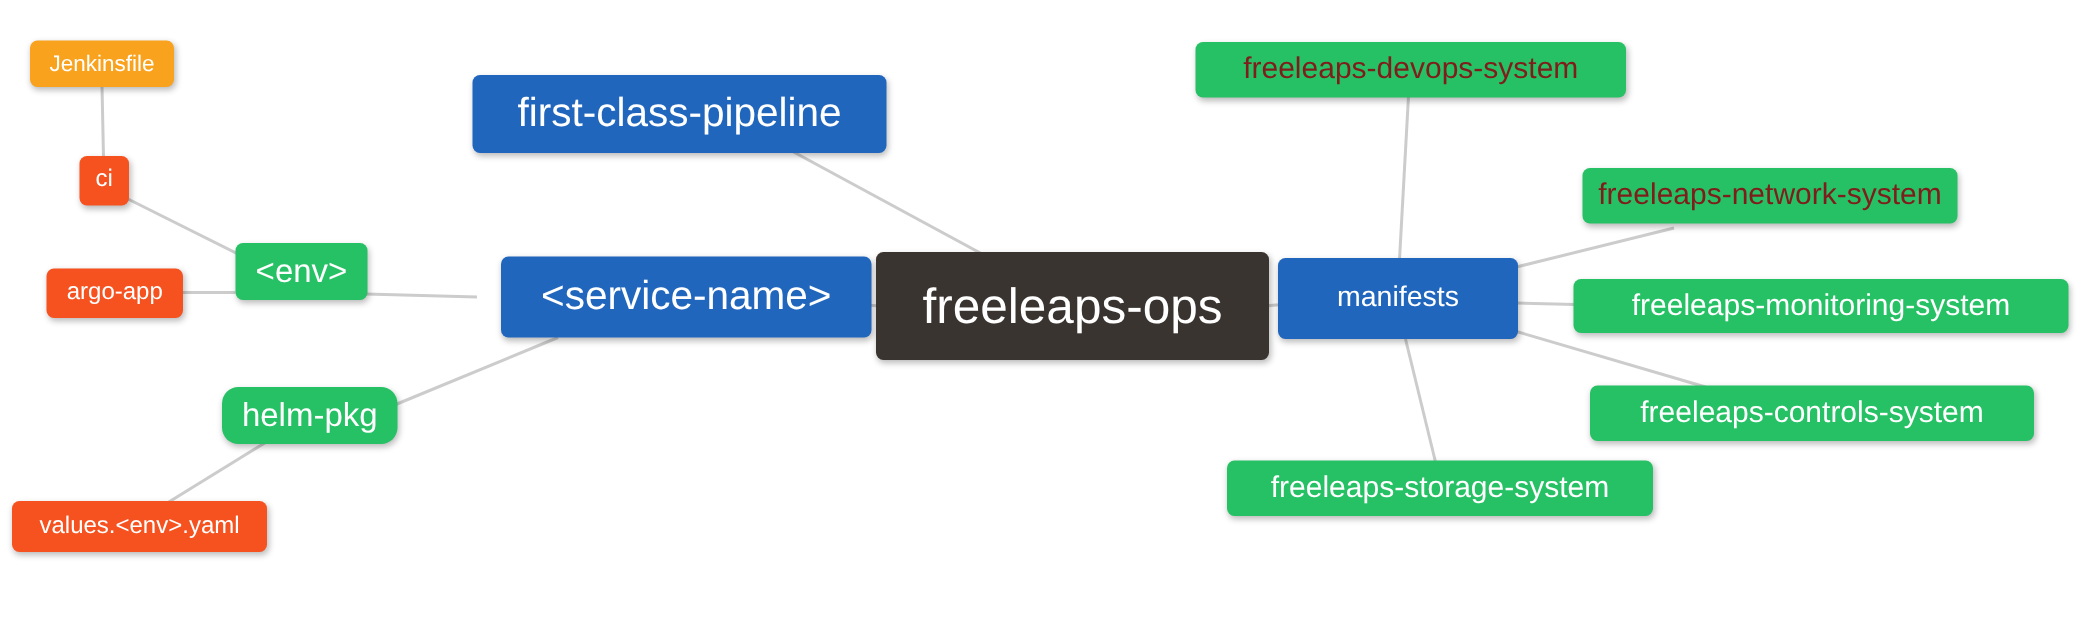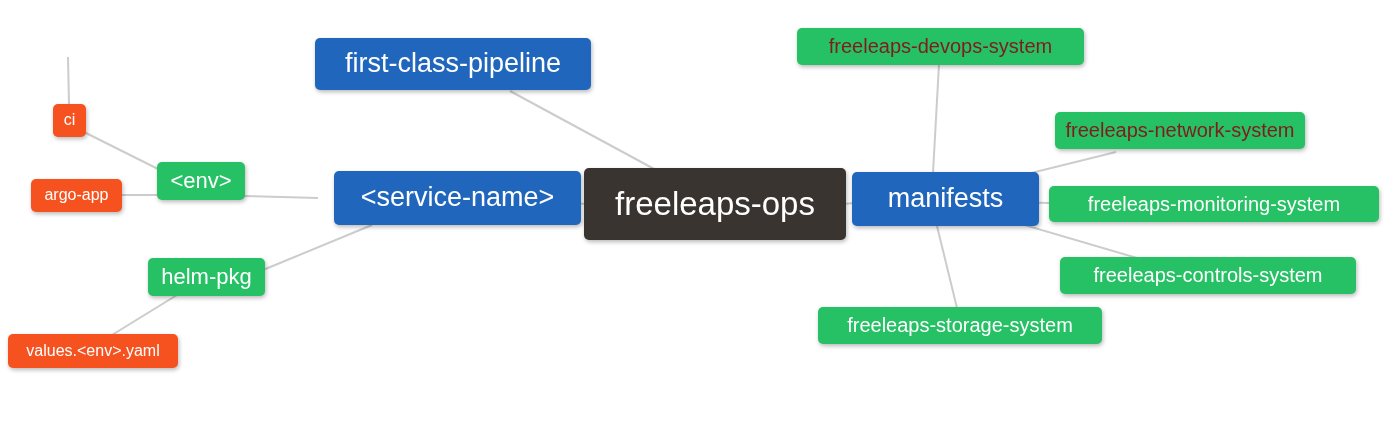--- a/index.html
+++ b/index.html
@@ -62,45 +62,48 @@
       <line x1="510" y1="91" x2="656" y2="170" stroke="#CCCCCC" stroke-width="2"></line>
       <line x1="563" y1="202" x2="586" y2="204" stroke="#CCCCCC" stroke-width="2"></line>
       <line x1="843" y1="204" x2="855" y2="203" stroke="#CCCCCC" stroke-width="2"></line>
       <line x1="933" y1="173" x2="939" y2="64" stroke="#CCCCCC" stroke-width="2"></line>
       <line x1="1011" y1="178" x2="1116" y2="152" stroke="#CCCCCC" stroke-width="2"></line>
       <line x1="1011" y1="202" x2="1050" y2="203" stroke="#CCCCCC" stroke-width="2"></line>
       <line x1="1011" y1="221" x2="1137" y2="258" stroke="#CCCCCC" stroke-width="2"></line>
       <line x1="937" y1="226" x2="957" y2="308" stroke="#CCCCCC" stroke-width="2"></line>
     </svg>
   <div class="nodes-layer">
+      <div class="node" style="left: 20px; top: 27px; width: 96px; height: 31px; font-size: 15px; background: rgb(249, 162, 30); color: rgb(255, 255, 255);">
+        <span>Jenkinsfile</span>
+      </div>
       <div class="node" style="left: 53px; top: 104px; width: 33px; height: 33px; font-size: 16px; background: rgb(246, 82, 31); color: rgb(255, 255, 255);">
         <span>ci</span>
       </div>
       <div class="node" style="left: 31px; top: 179px; width: 91px; height: 33px; font-size: 16px; background: rgb(246, 82, 31); color: rgb(255, 255, 255);">
         <span>argo-app</span>
       </div>
       <div class="node" style="left: 157px; top: 162px; width: 88px; height: 38px; font-size: 22px; background: rgb(38, 193, 101); color: rgb(255, 255, 255);">
         <span>&lt;env&gt;</span>
       </div>
-      <div class="node" style="left: 148px; top: 258px; width: 117px; height: 38px; font-size: 22px; background: rgb(38, 193, 101); color: rgb(255, 255, 255);">
+      <div class="node" style="left: 148px; top: 258px; width: 117px; height: 38px; font-size: 22px; background: rgb(38, 193, 101); color: rgb(255, 255, 255); border-radius: 11px;">
         <span>helm-pkg</span>
       </div>
       <div class="node" style="left: 8px; top: 334px; width: 170px; height: 34px; font-size: 16px; background: rgb(246, 82, 31); color: rgb(255, 255, 255);">
         <span>values.&lt;env&gt;.yaml</span>
       </div>
-      <div class="node" style="left: 315px; top: 38px; width: 276px; height: 52px; font-size: 27px; background: rgb(33, 102, 189); color: rgb(255, 255, 255);">
+      <div class="node" style="left: 315px; top: 50px; width: 276px; height: 52px; font-size: 27px; background: rgb(33, 102, 189); color: rgb(255, 255, 255);">
         <span>first-class-pipeline</span>
       </div>
       <div class="node" style="left: 318px; top: 171px; width: 247px; height: 54px; font-size: 27px; background: rgb(33, 102, 189); color: rgb(255, 255, 255); margin-left: 16px;">
         <span>&lt;service-name&gt;</span>
       </div>
       <div class="node" style="left: 584px; top: 168px; width: 262px; height: 72px; font-size: 33px; background: rgb(58, 52, 48); color: rgb(255, 255, 255);">
         <span>freeleaps-ops</span>
       </div>
-      <div class="node" style="left: 852px; top: 172px; width: 187px; height: 54px; font-size: 27px; background: rgb(33, 102, 189); color: rgb(255, 255, 255);">
+      <div class="node" style="left: 852px; top: 172px; width: 160px; height: 54px; font-size: 19px; background: rgb(33, 102, 189); color: rgb(255, 255, 255);">
         <span>manifests</span>
       </div>
       <div class="node" style="left: 797px; top: 28px; width: 287px; height: 37px; font-size: 20px; background: rgb(38, 193, 101); color: #7f1d1d;">
         <span>freeleaps-devops-system</span>
       </div>
       <div class="node" style="left: 1055px; top: 112px; width: 250px; height: 37px; font-size: 20px; background: rgb(38, 193, 101); color: #7f1d1d; align-items: center;">
         <span>freeleaps-network-system</span>
       </div>
       <div class="node" style="left: 1049px; top: 186px; width: 330px; height: 36px; font-size: 20px; background: rgb(38, 193, 101); color: rgb(255, 255, 255);">
         <span>freeleaps-monitoring-system</span>

